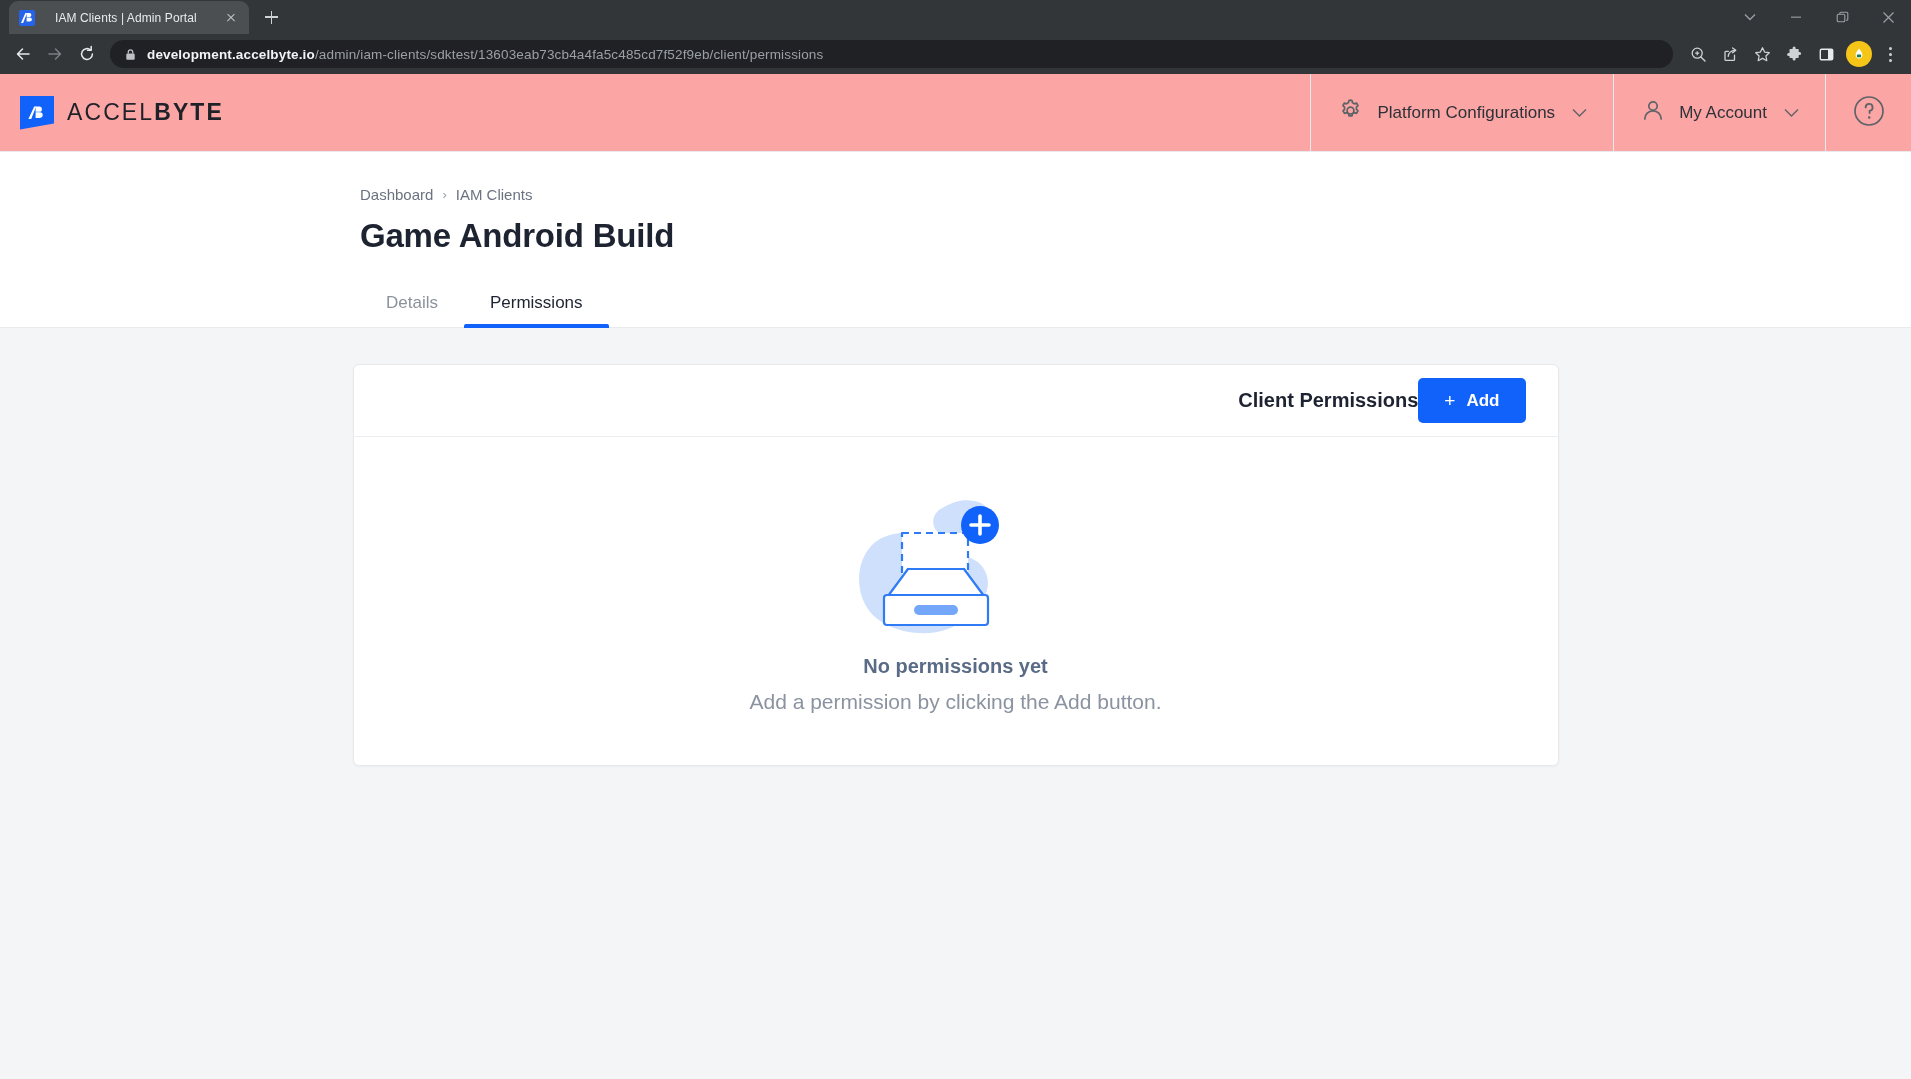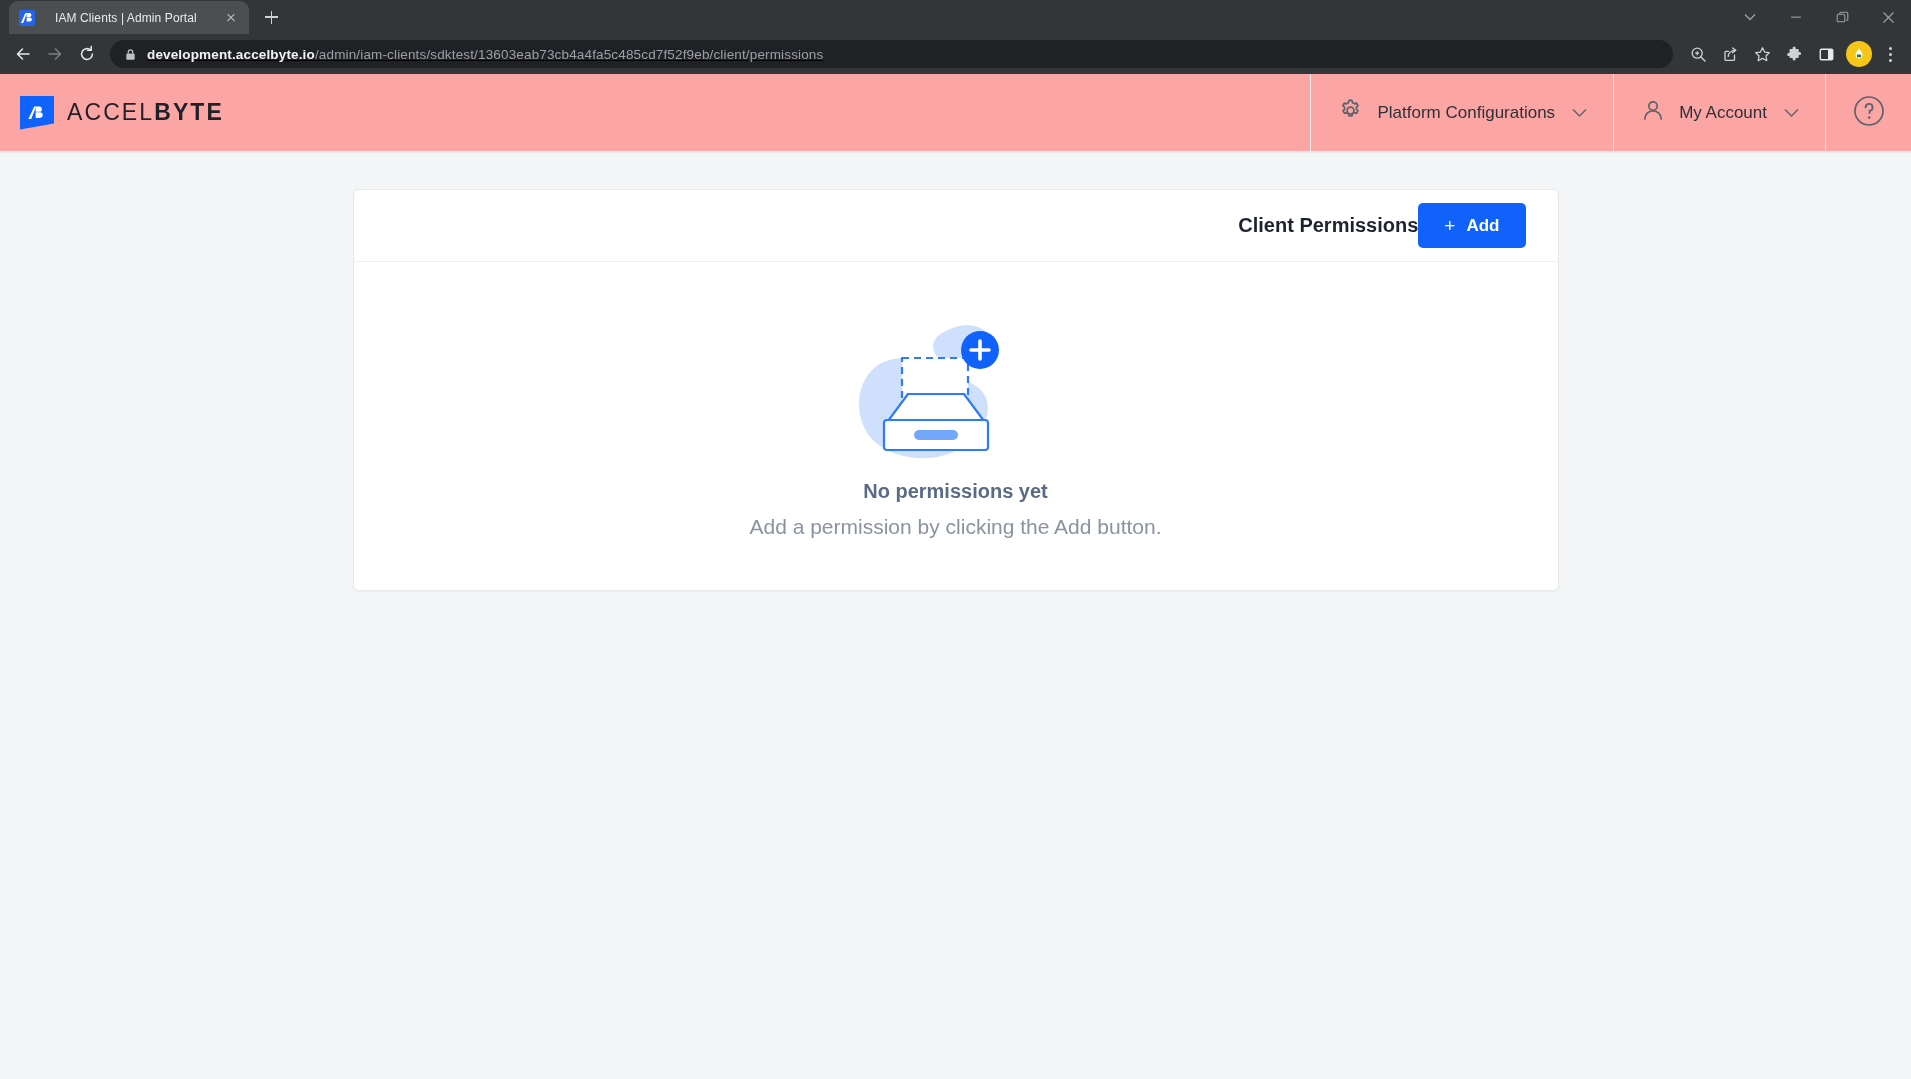--- a/index.html
+++ b/index.html
@@ -48,21 +48,21 @@
   .newtab::after  { left: 13.7px; top: 7.5px; width: 1.6px; height: 13px; }
 
   .wincontrols {
     position: absolute; right: 0; top: 0; height: 34px; display: flex; align-items: center;
   }
   .wc { width: 46px; height: 34px; display: flex; align-items: center; justify-content: center; }
   .wc svg { display: block; }
 
   .toolbar {
     height: 40px; background: #323639; display: flex; align-items: center;
-    padding: 0 8px; gap: 2px; flex: none; text-decoration: underline;
+    padding: 0 8px; gap: 2px; flex: none;
   }
   .navbtn {
     width: 30px; height: 30px; display: flex; align-items: center; justify-content: center;
     border-radius: 50%; flex: none;
   }
   .navbtn svg { display: block; }
   .omnibox {
     flex: 1; height: 28px; background: #202124; border-radius: 14px; margin: 0 8px 0 6px;
     display: flex; align-items: center; padding: 0 10px 0 14px; gap: 10px; min-width: 0;
   }
@@ -324,20 +324,40 @@
         <span>
           <svg width="32" height="32" viewBox="0 0 32 32">
             <circle cx="16" cy="16" r="14" fill="none" stroke="#5f6368" stroke-width="1.7"></circle>
             <path d="M12.6 12.4 a3.5 3.5 0 1 1 4 3.5 v2.2" fill="none" stroke="#5f6368" stroke-width="1.8" stroke-linecap="round"></path>
             <circle cx="16.2" cy="22.4" r="1.25" fill="#5f6368"></circle>
           </svg>
         </span>
       </div>
     </div>
 
+    <div class="content-top">
+      <div class="inner">
+        <div class="breadcrumb">
+          <span class="crumb">Dashboard</span>
+          <span class="crumb-sep">›</span>
+          <span class="crumb">IAM Clients</span>
+        </div>
+
+        <h1 class="page-title">Game Android Build</h1>
+
+        <div class="tabs">
+          <div class="tabitem">
+            <span>Details</span>
+          </div>
+          <div class="tabitem active">
+            <span>Permissions</span>
+          </div>
+        </div>
+      </div>
+    </div>
 
     <div class="content-body">
       <div class="card">
 
         <div class="card-head">
           <div class="card-title">Client Permissions</div>
           <button class="btn-add">
             <span class="plus">+</span>
             <span>Add</span>
           </button>

